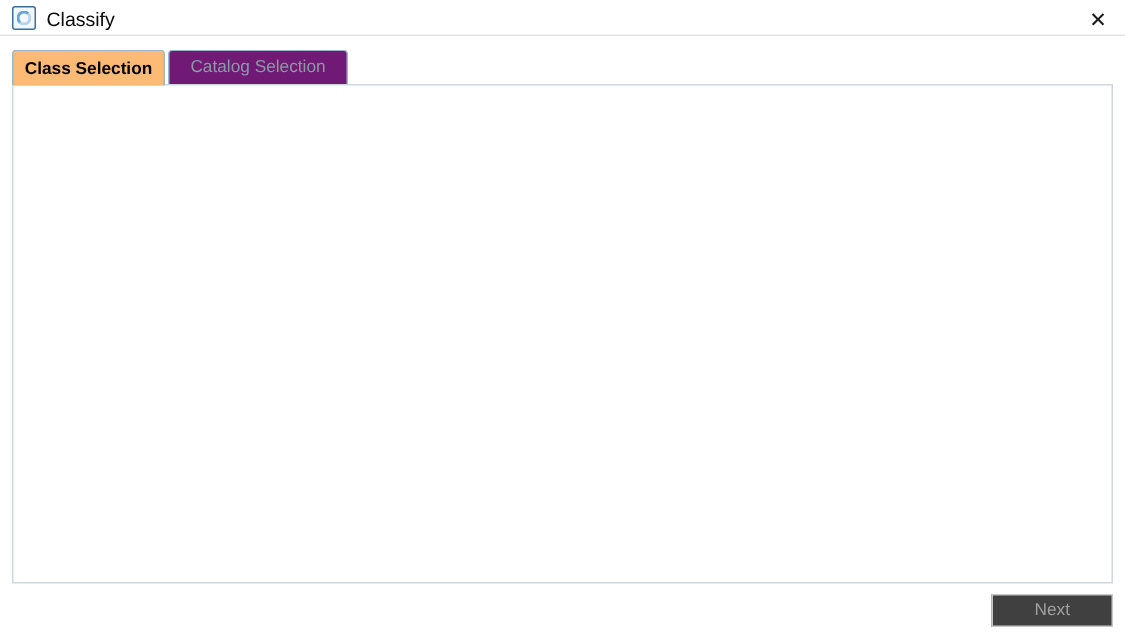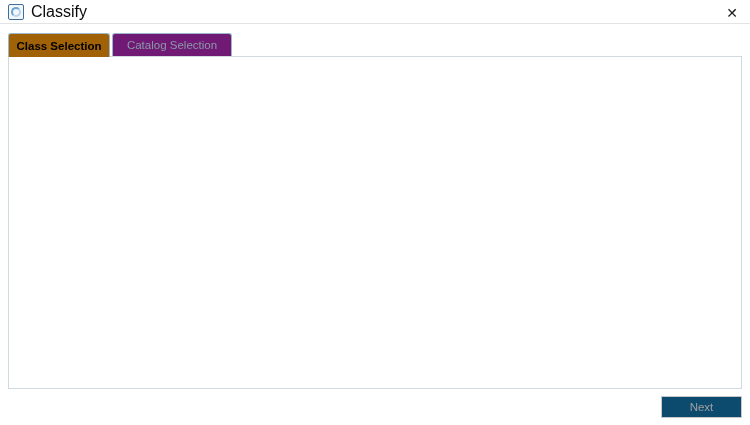--- a/index.html
+++ b/index.html
@@ -41,21 +41,21 @@
     left: 2px; top: 2px;
     width: 10px; height: 10px;
     border-radius: 50%;
     border: 2px solid #b9d3e8;
     border-top-color: #6ba4d0;
     border-left-color: #6ba4d0;
     box-sizing: border-box;
   }
   .title-text {
     margin-left: 7px;
-    font-size: 16px;
+    font-size: 13px;
     color: #0a0a0a;
   }
   .close-btn {
     position: absolute;
     right: 6px; top: 3px;
     width: 24px; height: 20px;
     display: flex;
     align-items: center;
     justify-content: center;
     font-size: 14px;
@@ -86,21 +86,21 @@
     justify-content: center;
     border: 1px solid #9ab8cc;
     border-bottom: none;
     border-radius: 3px 3px 0 0;
     font-size: 11.5px;
     cursor: pointer;
   }
   .tab.active {
     left: 0;
     width: 102px;
-    background: #a16207;
+    background: #fdba74;
     color: #000000;
     font-weight: bold;
     z-index: 3;
     height: 24px;
   }
   .tab.inactive {
     left: 104px;
     width: 120px;
     background: #701a75;
     color: #8a9aa6;
@@ -133,21 +133,21 @@
     border: 1px solid #174463;
     color: #ffffff;
     box-shadow: inset 0 1px 0 #3d7aa8;
   }
   .btn-light {
     background: linear-gradient(#e8f0f7, #cfdeeb);
     border: 1px solid #8aa8bf;
     color: #12344d;
   }
   .btn-disabled {
-    background: #0c4a6e;
+    background: #404040;
     border: 1px solid #c8c8c8;
     color: #a0a0a0;
     cursor: default;
   }
 
   .btn-edit-product {
     position: absolute;
     left: 310px; top: 68px;
     width: 128px; height: 18px;
   }

